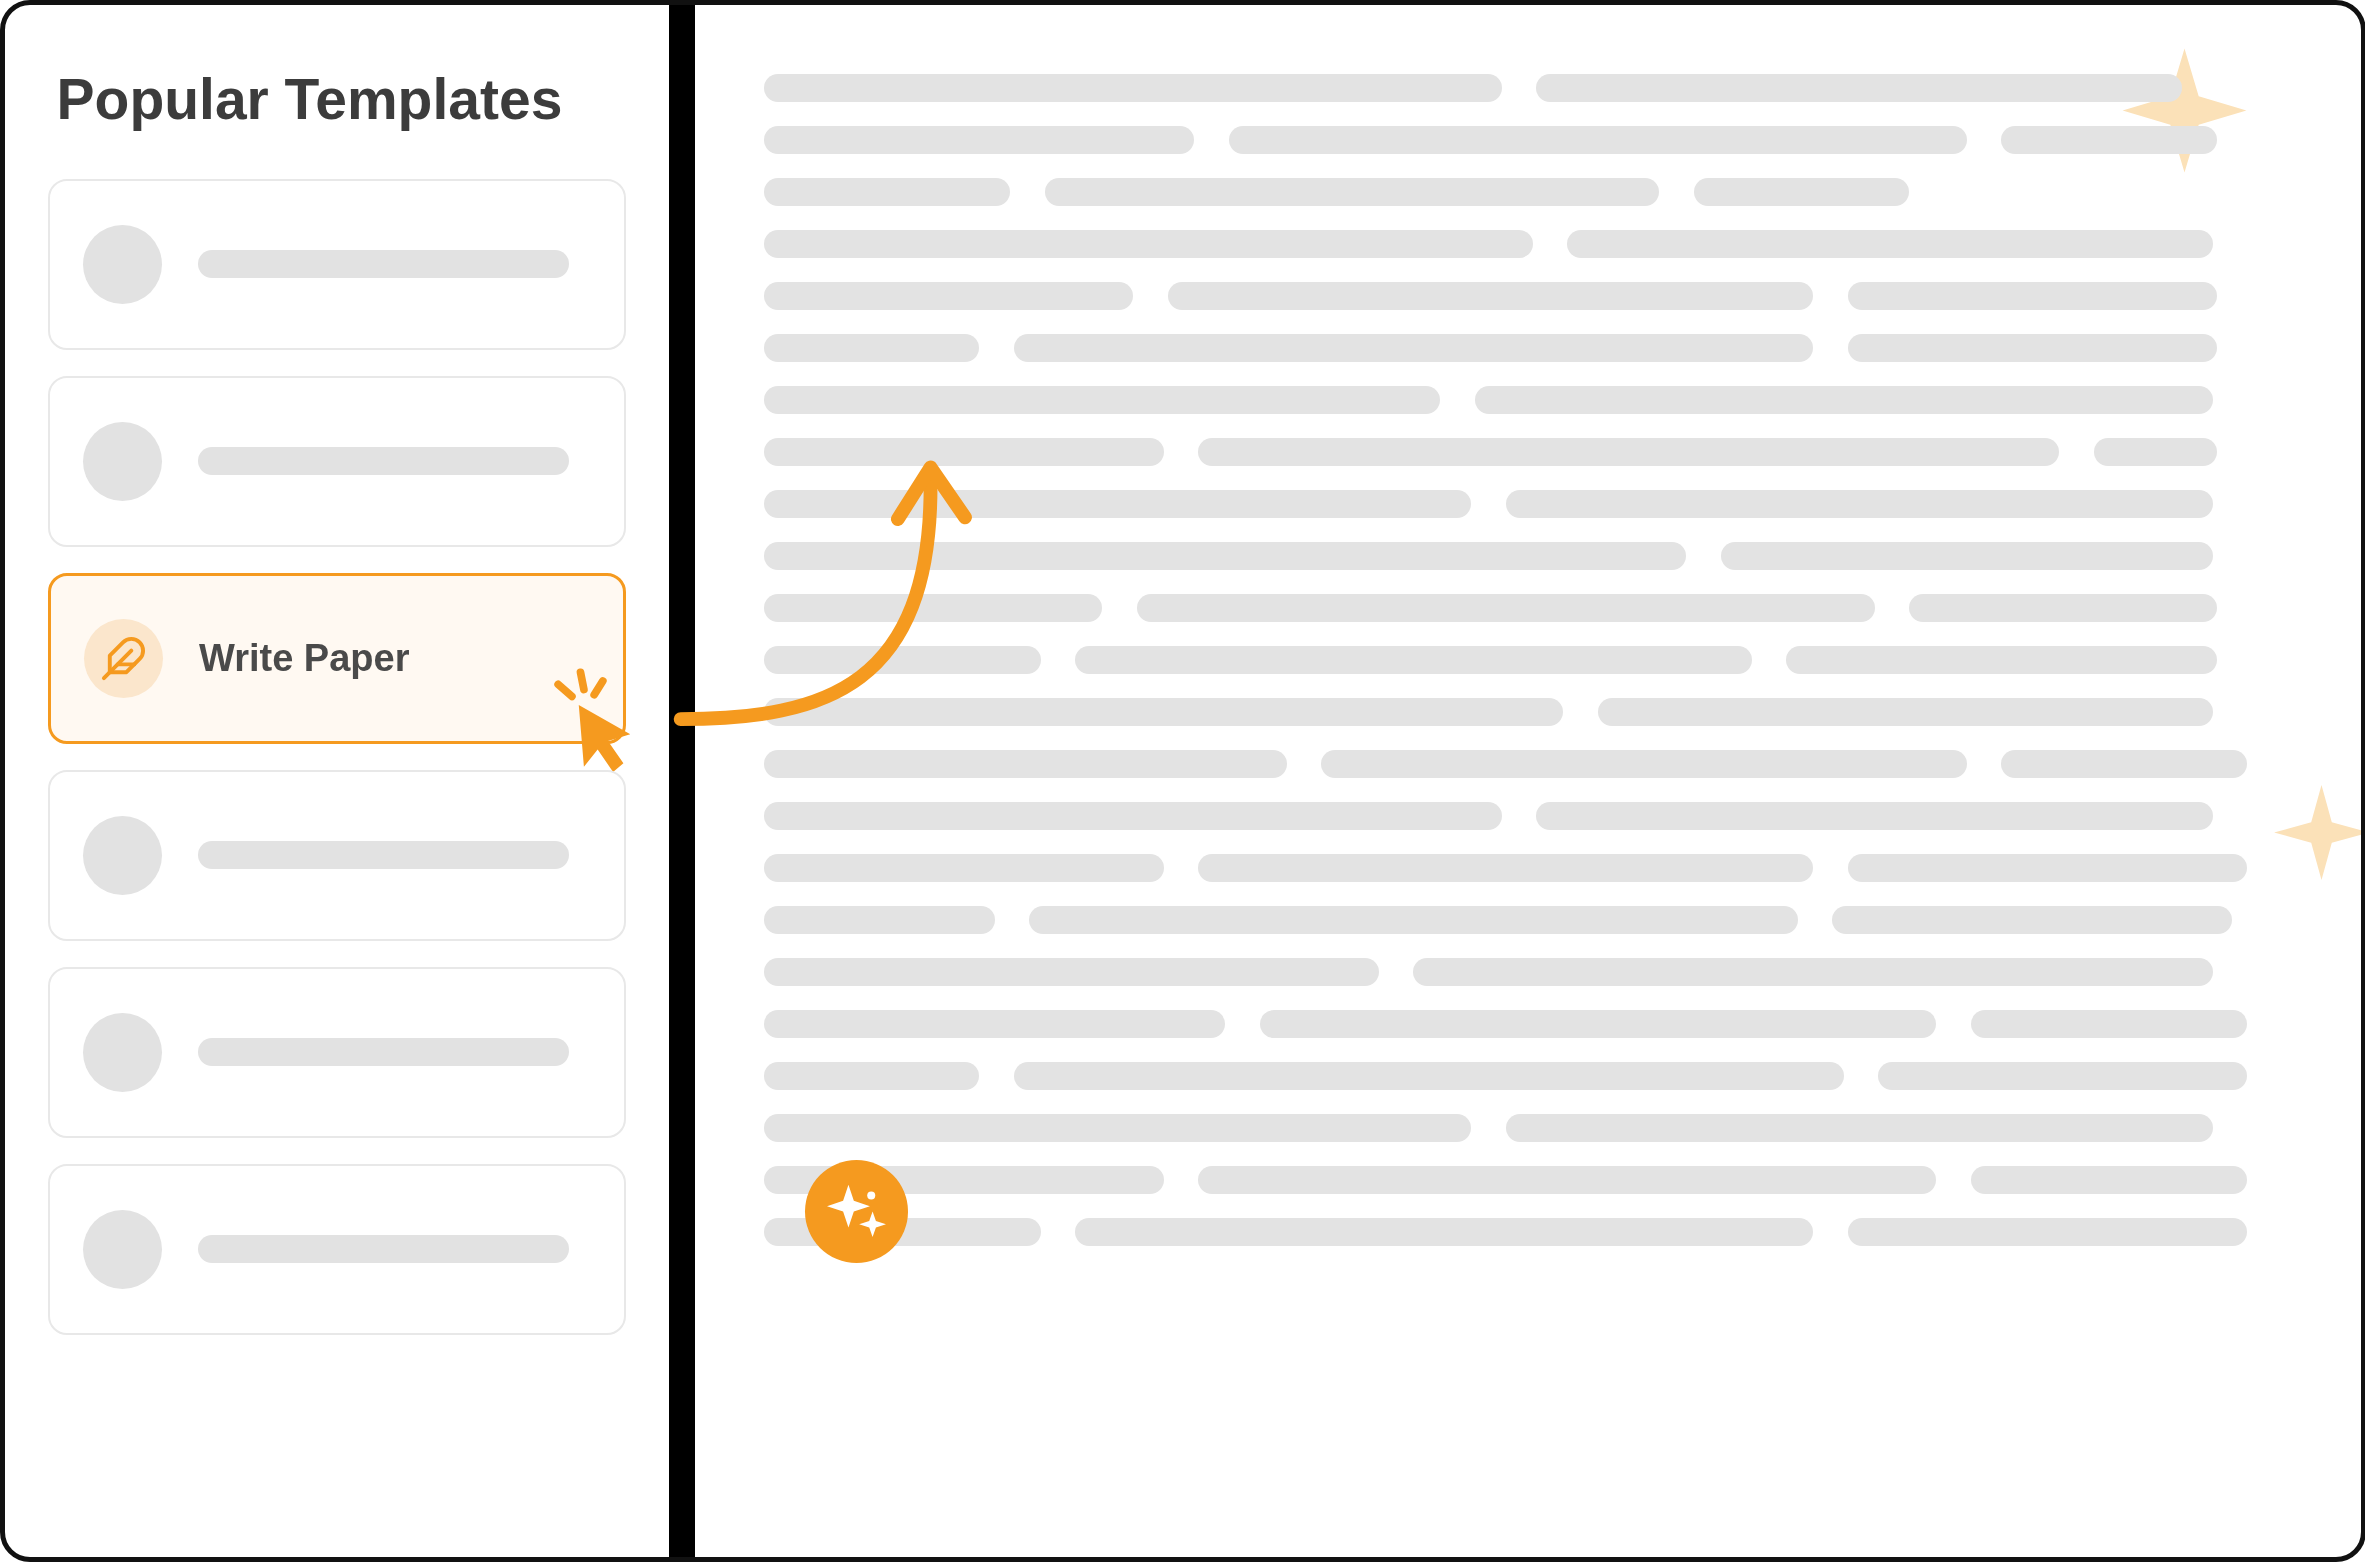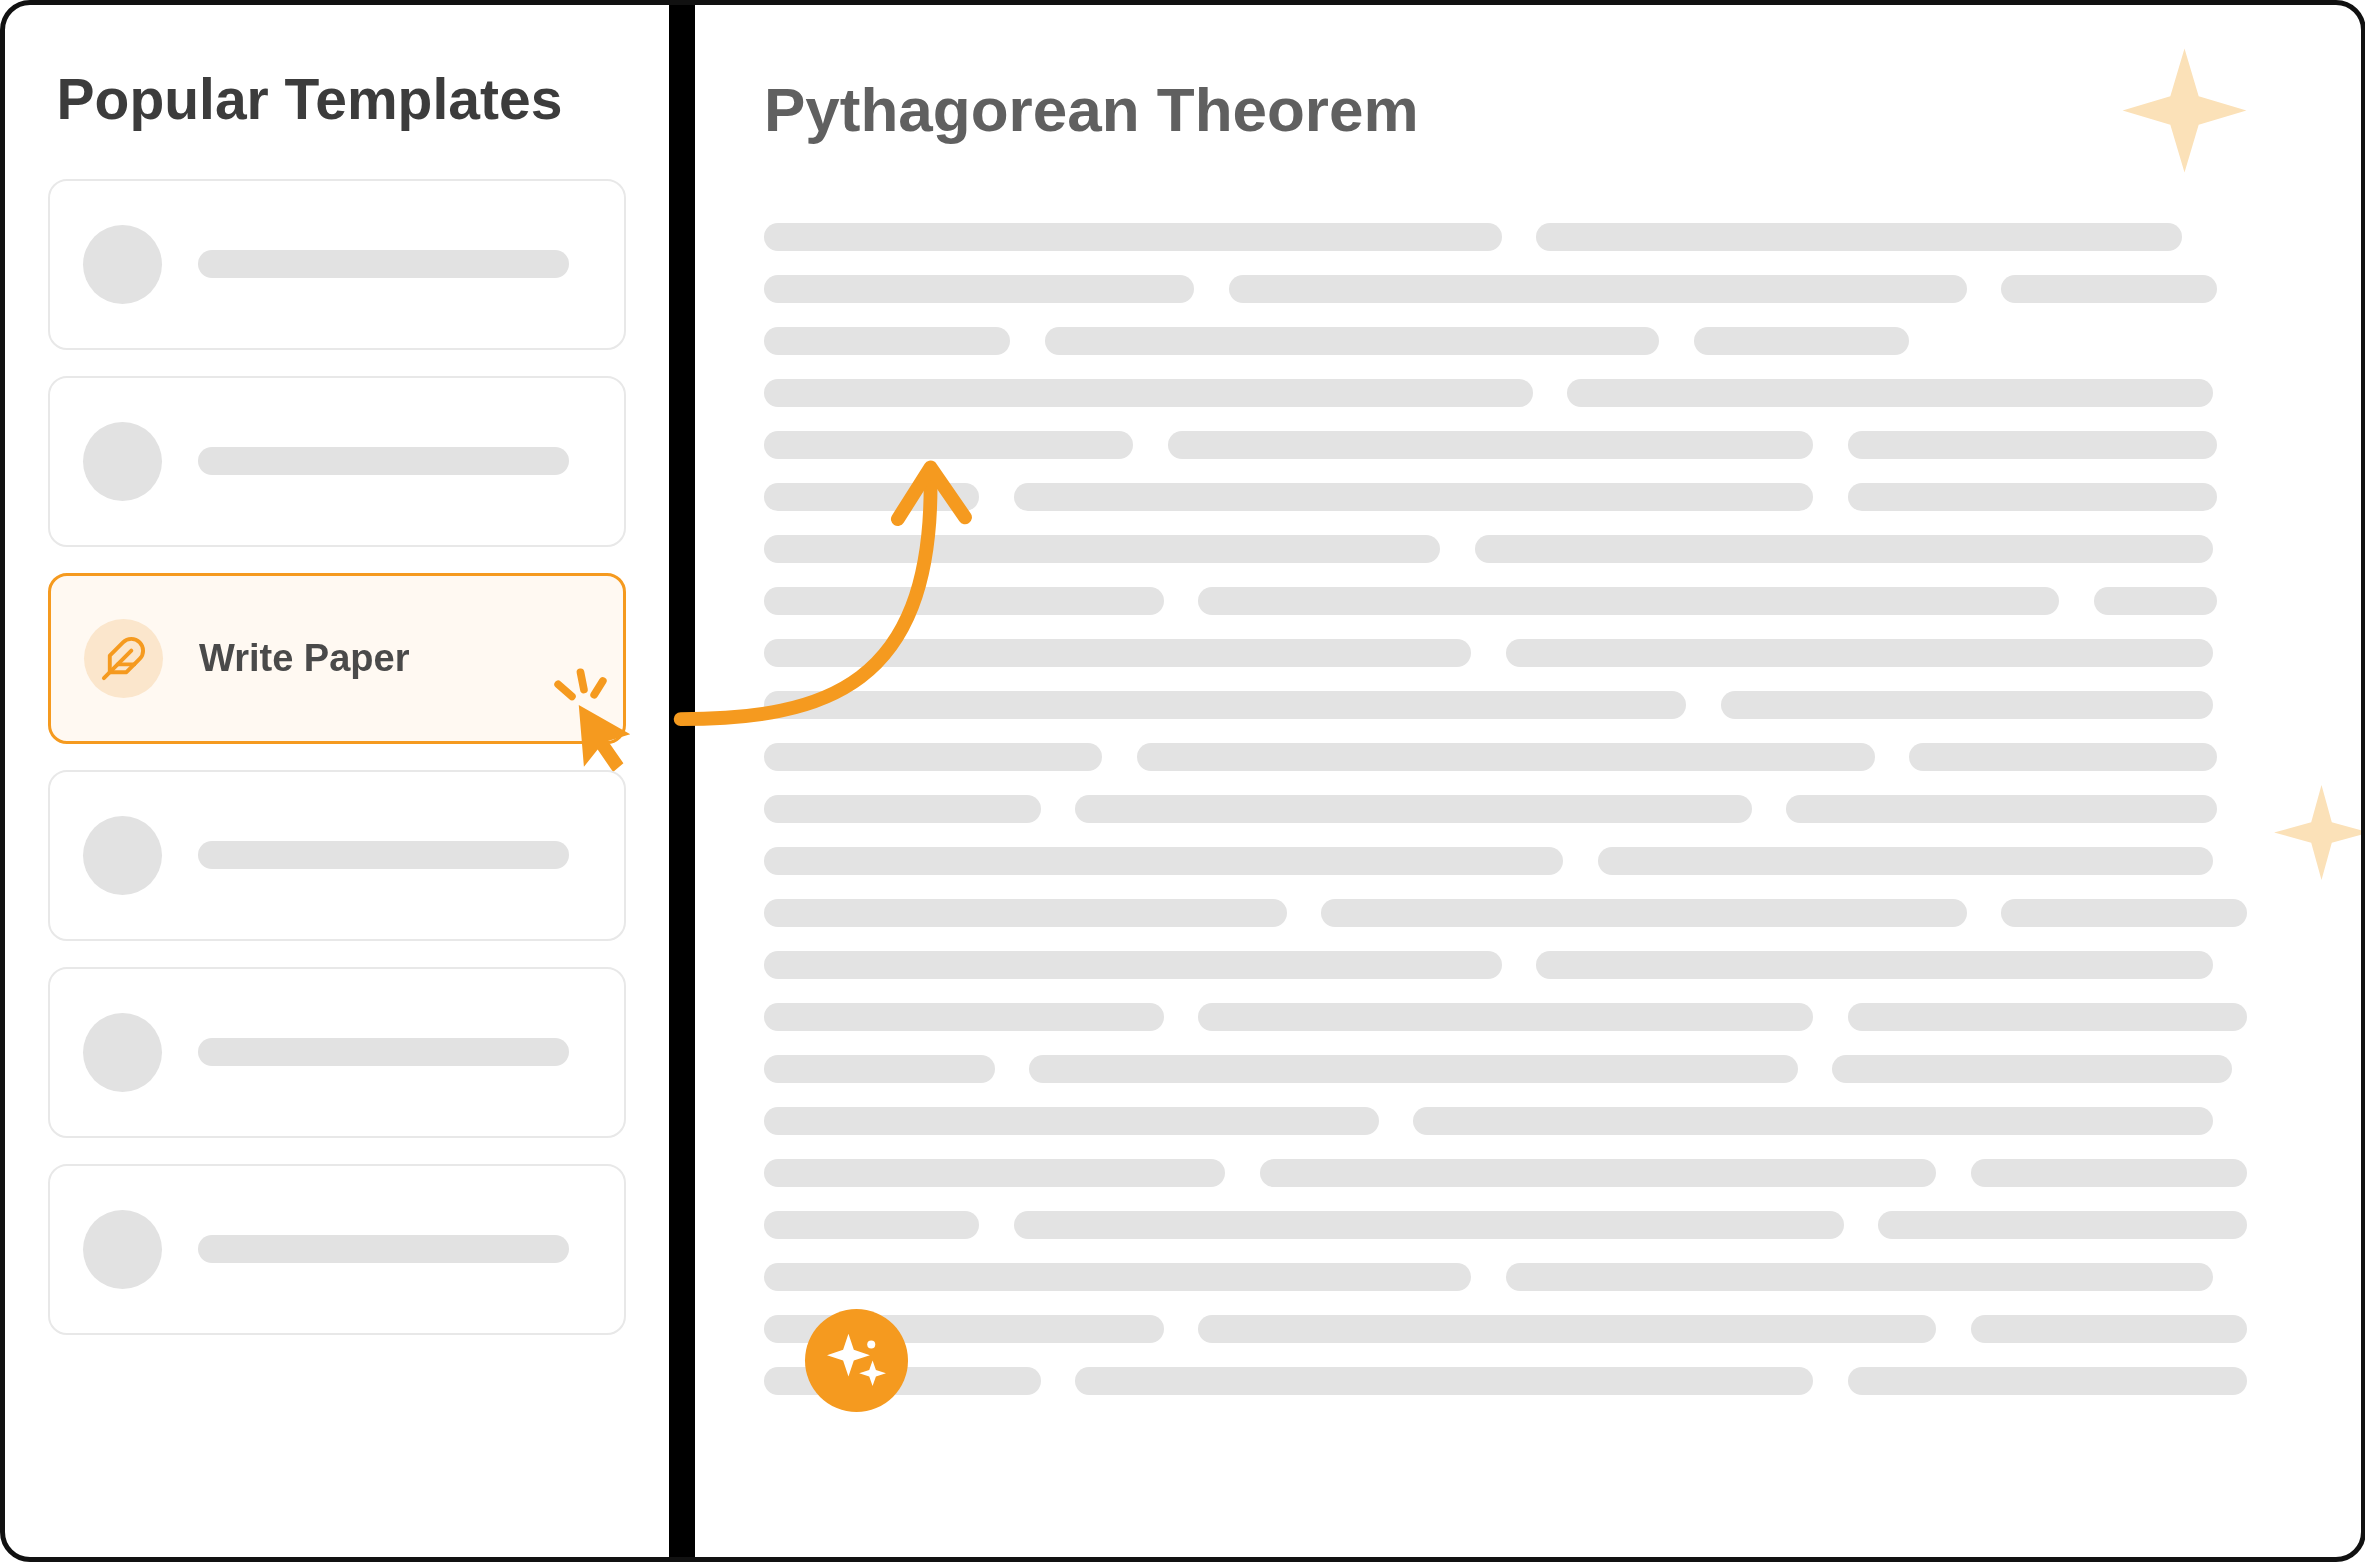--- a/index.html
+++ b/index.html
@@ -194,21 +194,20 @@
       <svg width="129" height="129" viewBox="0 0 100 100">
         <path d="M50 2 L61 39 L98 50 L61 61 L50 98 L39 61 L2 50 L39 39 Z" fill="#fbe1b8"></path>
       </svg>
     </span>
     <span class="star-mid">
       <svg width="103" height="103" viewBox="0 0 100 100">
         <path d="M50 4 L60 40 L96 50 L60 60 L50 96 L40 60 L4 50 L40 40 Z" fill="#fbe1b8"></path>
       </svg>
     </span>
 
-    <h2 class="doc-title">Pythagorean Theorem</h2>
 
     <div class="doc-body">
       <div class="text-row"><span class="seg" style="width:48%"></span> <span class="seg" style="width:2%;visibility:hidden"></span><span class="seg" style="width:42%"></span></div>
       <div class="text-row"><span class="seg" style="width:28%"></span> <span class="seg" style="width:2%;visibility:hidden"></span><span class="seg" style="width:48%"></span> <span class="seg" style="width:2%;visibility:hidden"></span><span class="seg" style="width:14%"></span></div>
       <div class="text-row"><span class="seg" style="width:16%"></span> <span class="seg" style="width:2%;visibility:hidden"></span><span class="seg" style="width:40%"></span> <span class="seg" style="width:2%;visibility:hidden"></span><span class="seg" style="width:14%"></span></div>
       <div class="text-row"><span class="seg" style="width:50%"></span> <span class="seg" style="width:2%;visibility:hidden"></span><span class="seg" style="width:42%"></span></div>
       <div class="text-row"><span class="seg" style="width:24%"></span> <span class="seg" style="width:2%;visibility:hidden"></span><span class="seg" style="width:42%"></span> <span class="seg" style="width:2%;visibility:hidden"></span><span class="seg" style="width:24%"></span></div>
       <div class="text-row"><span class="seg" style="width:14%"></span> <span class="seg" style="width:2%;visibility:hidden"></span><span class="seg" style="width:52%"></span> <span class="seg" style="width:2%;visibility:hidden"></span><span class="seg" style="width:24%"></span></div>
       <div class="text-row"><span class="seg" style="width:44%"></span> <span class="seg" style="width:2%;visibility:hidden"></span><span class="seg" style="width:48%"></span></div>
       <div class="text-row"><span class="seg" style="width:26%"></span> <span class="seg" style="width:2%;visibility:hidden"></span><span class="seg" style="width:56%"></span> <span class="seg" style="width:2%;visibility:hidden"></span><span class="seg" style="width:8%"></span></div>

